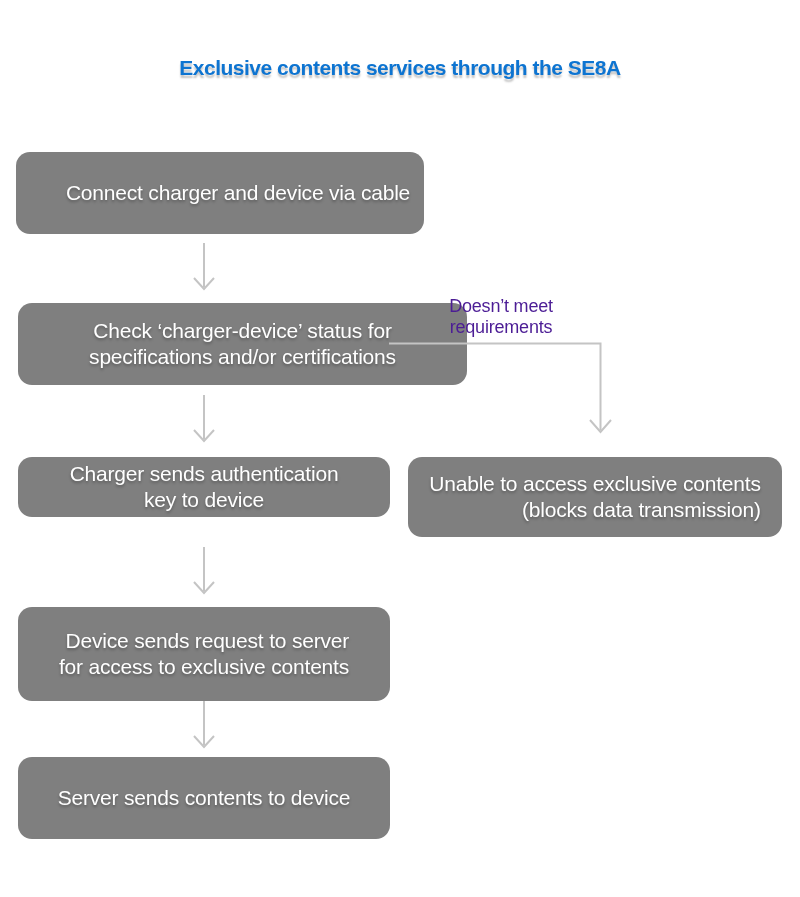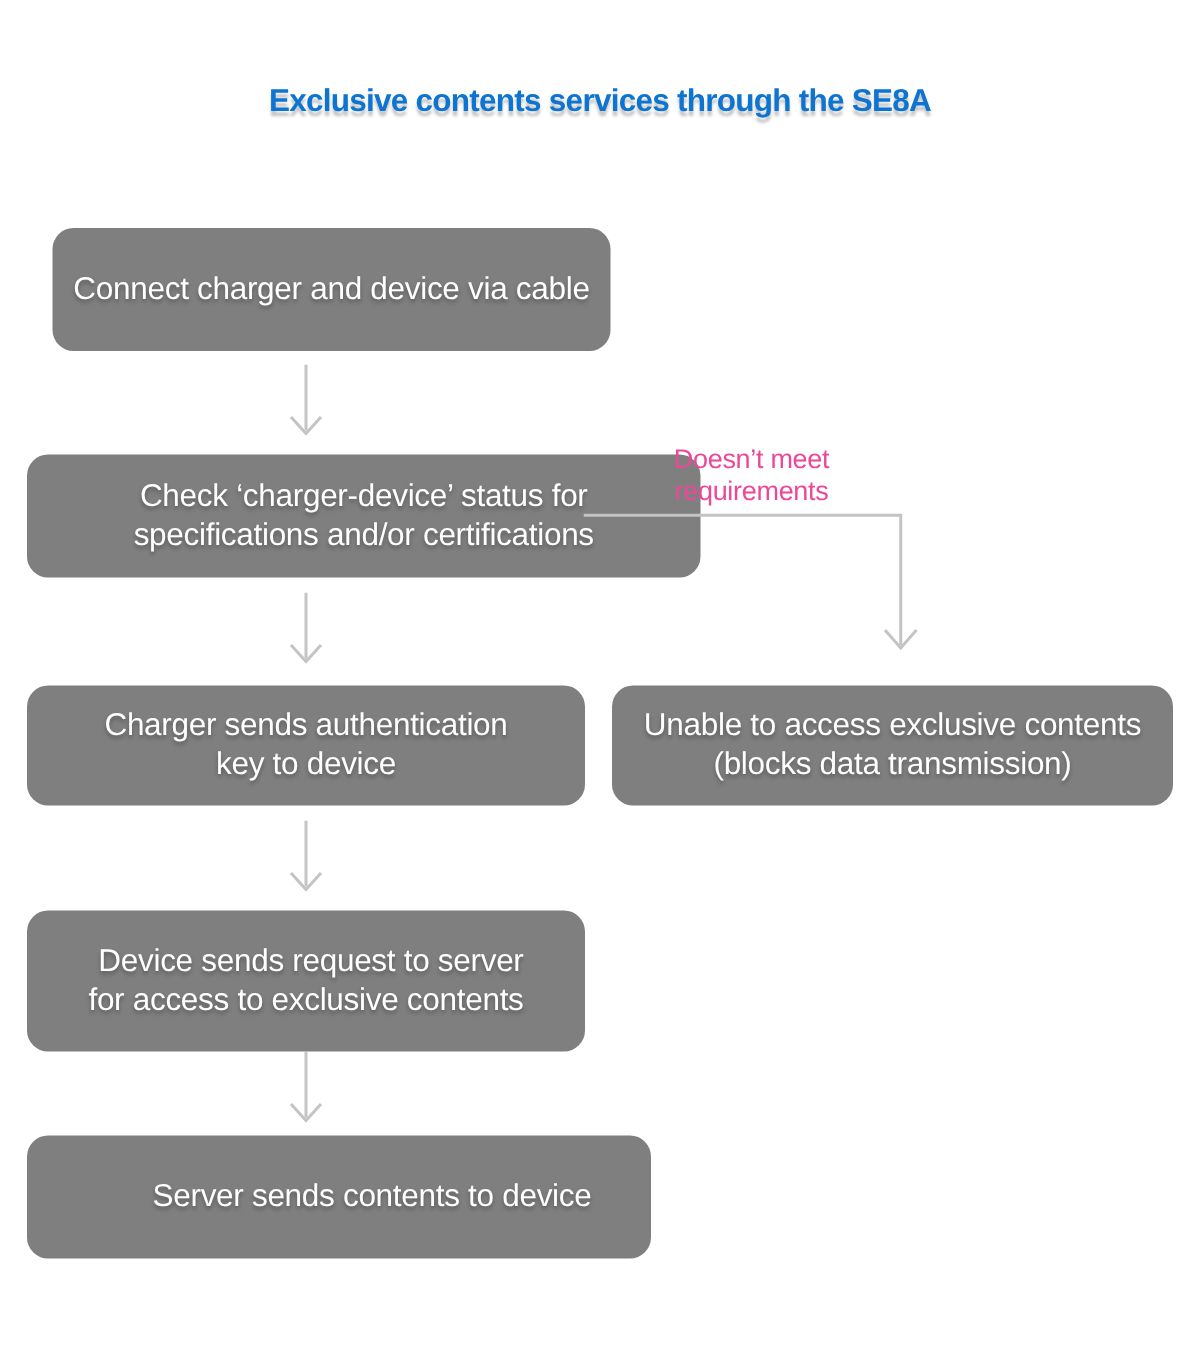--- a/index.html
+++ b/index.html
@@ -36,30 +36,30 @@
     font-size: 21px;
     line-height: 26px;
     letter-spacing: -0.2px;
     text-align: center;
     display: flex;
     align-items: center;
     justify-content: center;
     white-space: pre-line;
     text-shadow: 0 2px 3px rgba(0, 0, 0, 0.30);
   }
-  .b1 { left: 35px;  top: 152px; width: 372px; height: 82px; }
+  .b1 { left: 16px;  top: 152px; width: 372px; height: 82px; padding-left: 36px; }
   .b2 { left: 18px;  top: 303px; width: 449px; height: 82px; }
-  .b3 { left: 18px;  top: 457px; width: 372px; height: 80px; text-align: center; }
+  .b3 { left: 18px;  top: 457px; width: 372px; height: 60px; text-align: center; }
   .b4 { left: 18px;  top: 607px; width: 372px; height: 94px; text-align: right; }
-  .b5 { left: 18px;  top: 757px; width: 372px; height: 82px; padding-left: 44px; }
-  .bfail { left: 408px; top: 457px; width: 374px; height: 80px; }
+  .b5 { left: 18px;  top: 757px; width: 372px; height: 82px; }
+  .bfail { left: 408px; top: 457px; width: 374px; height: 80px; text-align: right; }
 
   .branch-label {
     position: absolute;
-    color: #ec4899;
+    color: #4c1d95;
     font-size: 18px;
     letter-spacing: -0.2px;
     line-height: 21px;
     white-space: pre-line;
   }
   .meet   { left: 35px; top: 408px; }
   .nomeet { left: 420px; top: 296px; width: 162px; text-align: center; }
 
   .arrow { position: absolute; }
   .a1 { left: 191px; top: 243px; }

